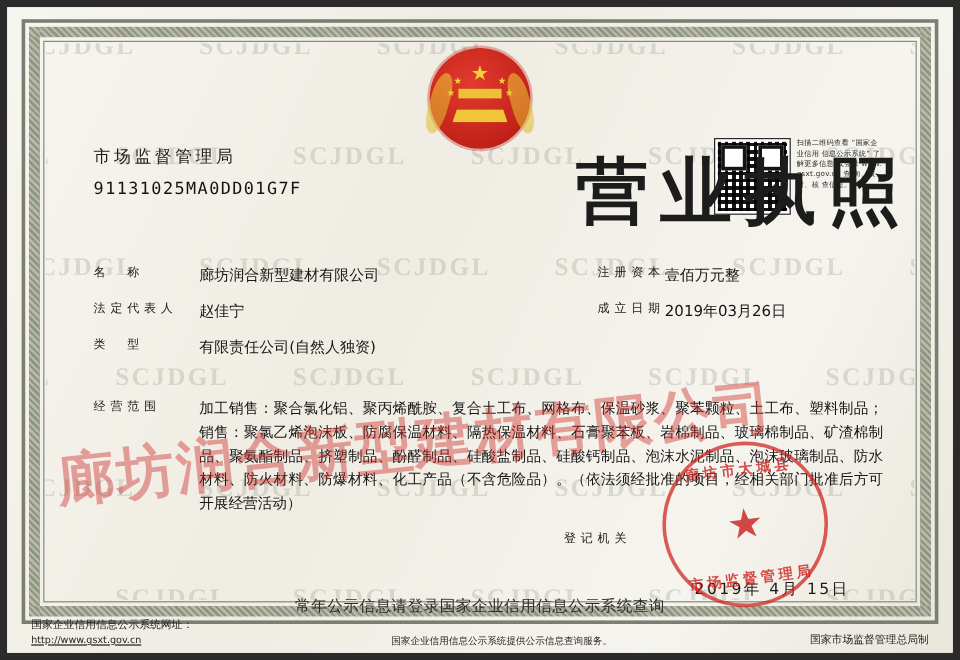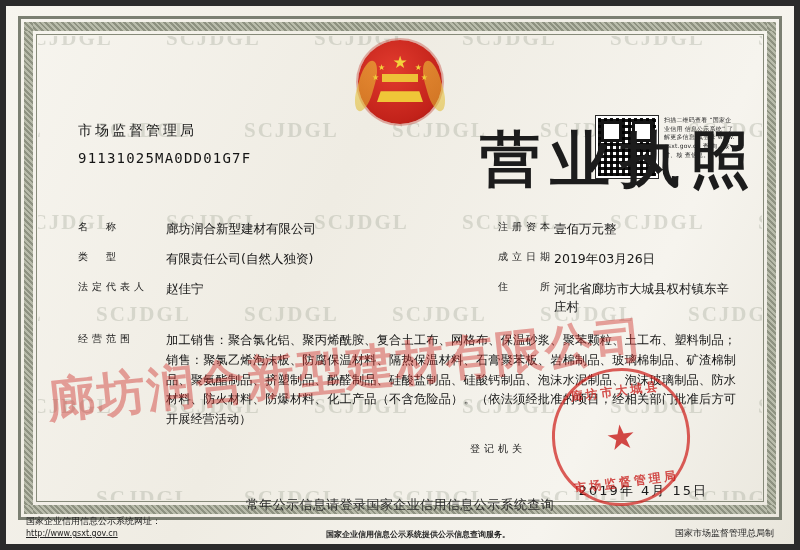--- a/index.html
+++ b/index.html
@@ -369,21 +369,21 @@
     left: 26px;
     right: 26px;
     bottom: 10px;
     display: flex;
     justify-content: space-between;
     align-items: flex-end;
     font-size: 9px;
     color: #1f1f1f;
   }
   .footer .left { text-align: left; line-height: 1.5; }
-  .footer .mid { text-align: center; font-size: 8px; font-weight: bold; }
+  .footer .mid { text-align: center; font-size: 8px; }
   .footer .right { text-align: left; }
   .url { text-decoration: underline; font-size: 8px; }
 </style>
 </head>
 <body>
 
 <div id="license">
 
   <div class="paper-edge"></div>
   <div class="paper-edge-inner"></div>
@@ -466,42 +466,38 @@
     <div class="title">营业执照</div>
 
     <div class="fields">
 
       <div class="left-col">
         <div class="row">
           <div class="lbl">名　称</div>
           <div class="val">廊坊润合新型建材有限公司</div>
         </div>
         <div class="row">
+          <div class="lbl">法定代表人</div>
+          <div class="val">赵佳宁</div>
+        </div>
+        <div class="row">
           <div class="lbl">类　型</div>
           <div class="val">有限责任公司(自然人独资)</div>
-        </div>
-        <div class="row">
-          <div class="lbl">法定代表人</div>
-          <div class="val">赵佳宁</div>
         </div>
       </div>
 
       <div class="right-col">
         <div class="row">
           <div class="lbl">注册资本</div>
           <div class="val">壹佰万元整</div>
         </div>
         <div class="row">
           <div class="lbl">成立日期</div>
           <div class="val">2019年03月26日</div>
         </div>
-        <div class="row">
-          <div class="lbl">住　　所</div>
-          <div class="val">河北省廊坊市大城县权村镇东辛庄村</div>
-        </div>
       </div>
 
       <div class="scope">
         <div class="lbl">经营范围</div>
         <div class="scope-text">加工销售：聚合氯化铝、聚丙烯酰胺、复合土工布、网格布、保温砂浆、聚苯颗粒、土工布、塑料制品；销售：聚氯乙烯泡沫板、防腐保温材料、隔热保温材料、石膏聚苯板、岩棉制品、玻璃棉制品、矿渣棉制品、聚氨酯制品、挤塑制品、酚醛制品、硅酸盐制品、硅酸钙制品、泡沫水泥制品、泡沫玻璃制品、防水材料、防火材料、防爆材料、化工产品（不含危险品）。（依法须经批准的项目，经相关部门批准后方可开展经营活动）</div>
       </div>
 
       <div class="reg-authority">
         <div class="lbl">登记机关</div>
         <div class="val"></div>

